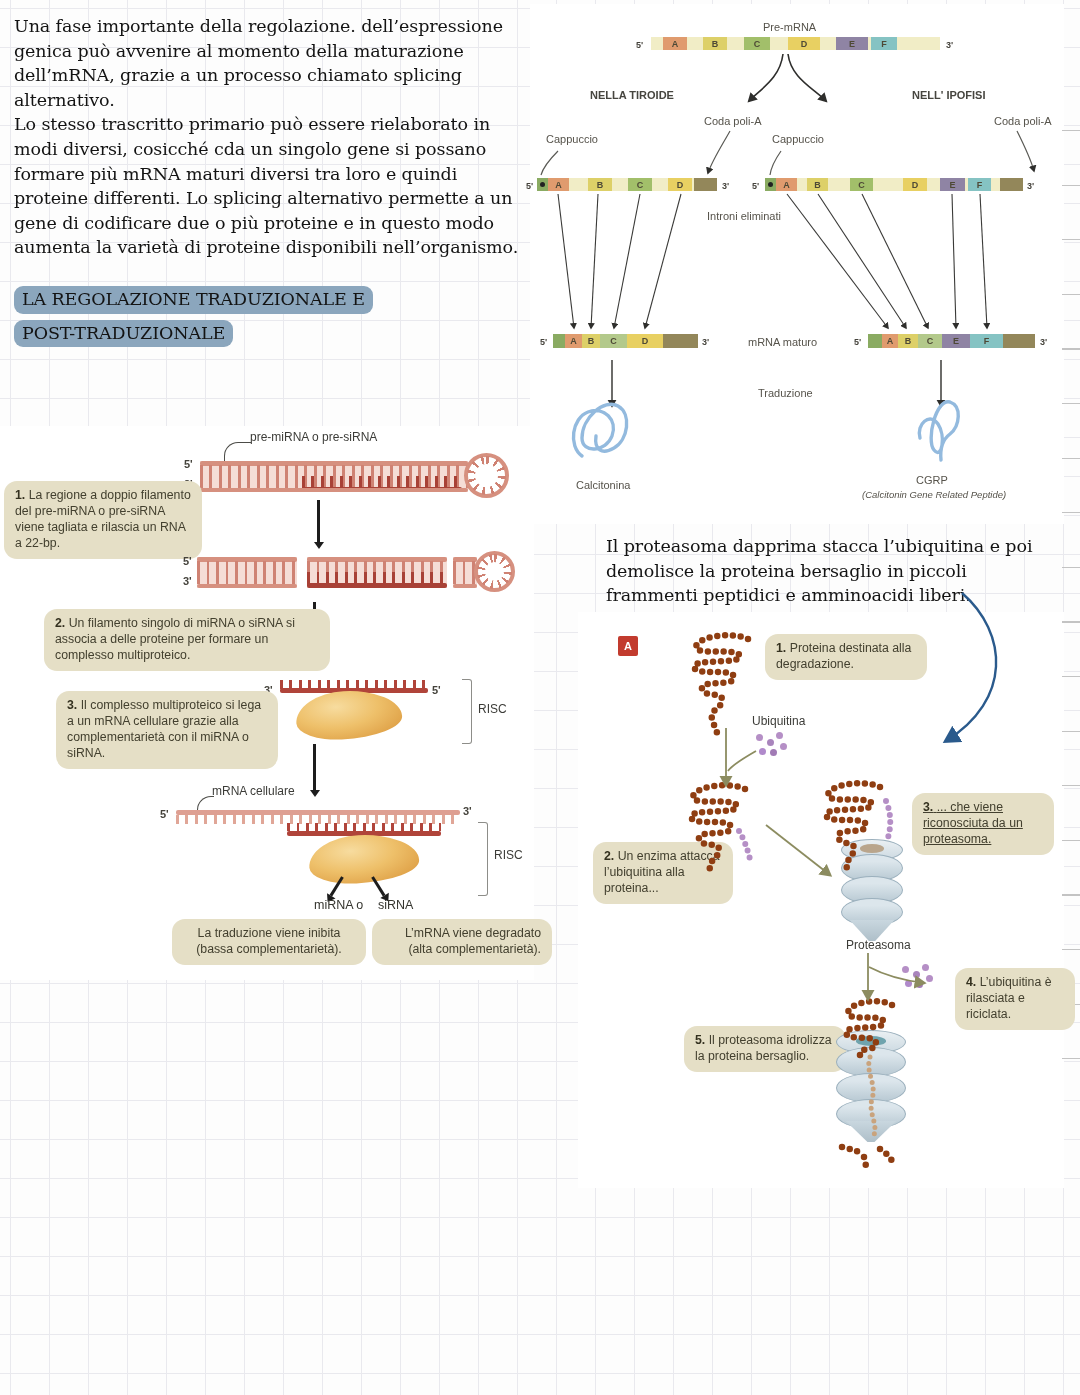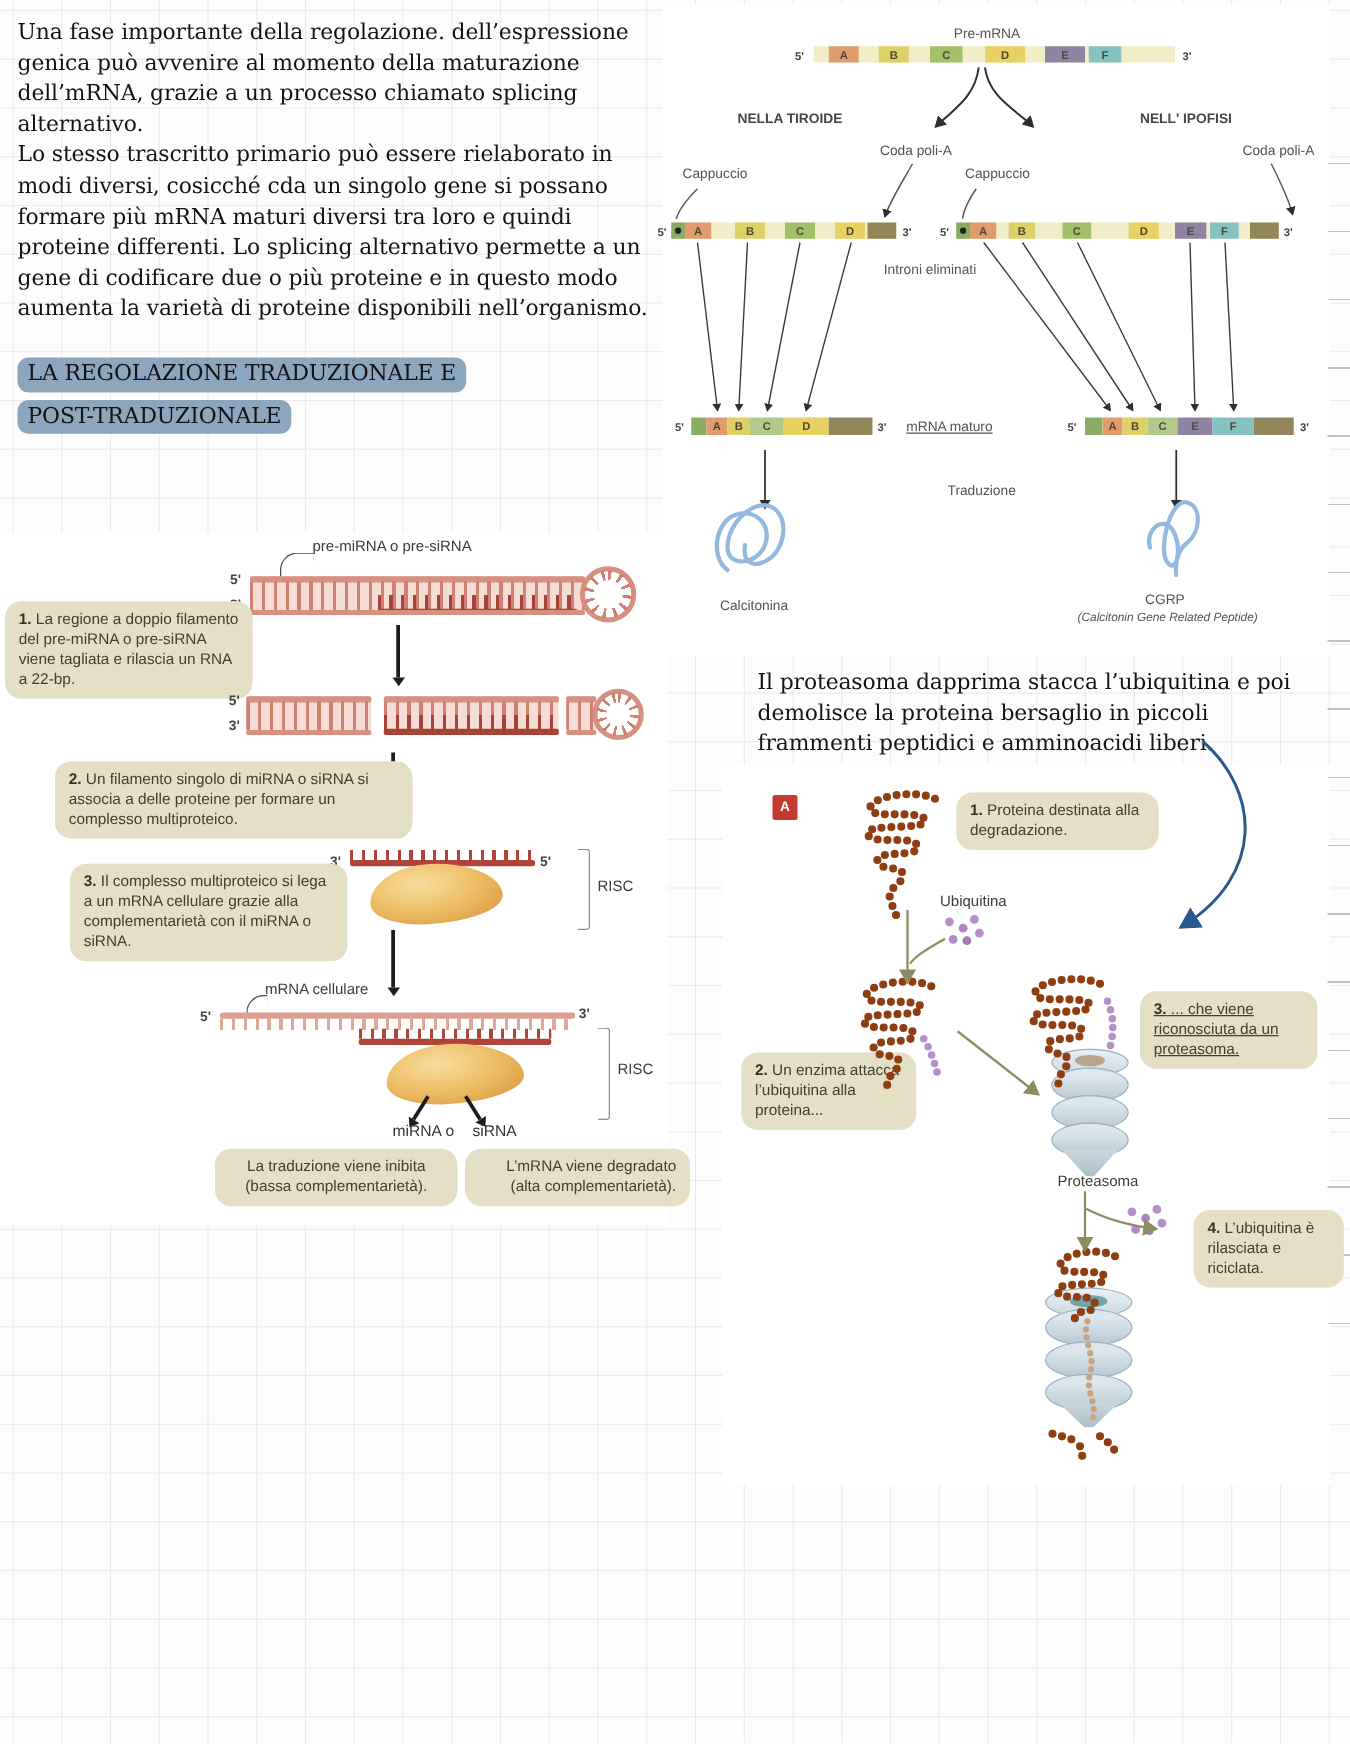--- a/index.html
+++ b/index.html
@@ -138,21 +138,21 @@
   <div class="bar mature" style="left:553px;top:334px;width:145px;">
     <span class="seg" style="left:0;width:12px;background:#8aab62;"></span>
     <span class="seg" style="left:12px;width:17px;background:#e09b6e;">A</span>
     <span class="seg" style="left:29px;width:18px;background:#ddd068;">B</span>
     <span class="seg" style="left:47px;width:27px;background:#b3c98b;">C</span>
     <span class="seg" style="left:74px;width:36px;background:#e8d062;">D</span>
     <span class="seg" style="left:110px;width:35px;background:#93875a;"></span>
   </div>
   <span class="prime" style="left:702px;top:337px;">3'</span>
 
-  <span class="lbl" style="left:725px;top:336px;text-decoration:underline;">mRNA maturo</span>
+  <span class="lbl" style="left:748px;top:336px;">mRNA maturo</span>
 
   <span class="prime" style="left:854px;top:337px;">5'</span>
   <div class="bar mature" style="left:868px;top:334px;width:167px;">
     <span class="seg" style="left:0;width:14px;background:#8aab62;"></span>
     <span class="seg" style="left:14px;width:16px;background:#e09b6e;">A</span>
     <span class="seg" style="left:30px;width:20px;background:#ddd068;">B</span>
     <span class="seg" style="left:50px;width:24px;background:#b3c98b;">C</span>
     <span class="seg" style="left:74px;width:28px;background:#8f84a4;">E</span>
     <span class="seg" style="left:102px;width:33px;background:#85c3c3;">F</span>
     <span class="seg" style="left:135px;width:32px;background:#93875a;"></span>
@@ -313,20 +313,24 @@
     <div class="pcone" style="left:14%;right:14%;top:81px;height:21px;"></div>
   </div>
   <span class="lbl" style="left:846px;top:938px;font-size:12px;color:#3c3c38;">Proteasoma</span>
 
   <div class="ubic" style="left:902px;top:966px;"></div>
   <div class="callout" style="left:955px;top:968px;width:98px;">
     <b>4.</b>
     <span>L’ubiquitina è rilasciata e riciclata.</span>
   </div>
 
+  <div class="callout" style="left:684px;top:1026px;width:140px;">
+    <b>5.</b>
+    <span>Il proteasoma idrolizza la proteina bersaglio.</span>
+  </div>
 
   <div class="psome" style="left:836px;top:1030px;width:70px;height:112px;">
     <div class="pring plip" style="top:0;height:22px;"></div>
     <div class="phole" style="top:6px;left:28%;right:28%;height:10px;background:#6fa3ad;"></div>
     <div class="pring" style="top:17px;height:28px;"></div>
     <div class="pring" style="top:43px;height:28px;"></div>
     <div class="pring" style="top:69px;height:28px;"></div>
     <div class="pcone" style="left:14%;right:14%;top:91px;height:21px;"></div>
   </div>
 

